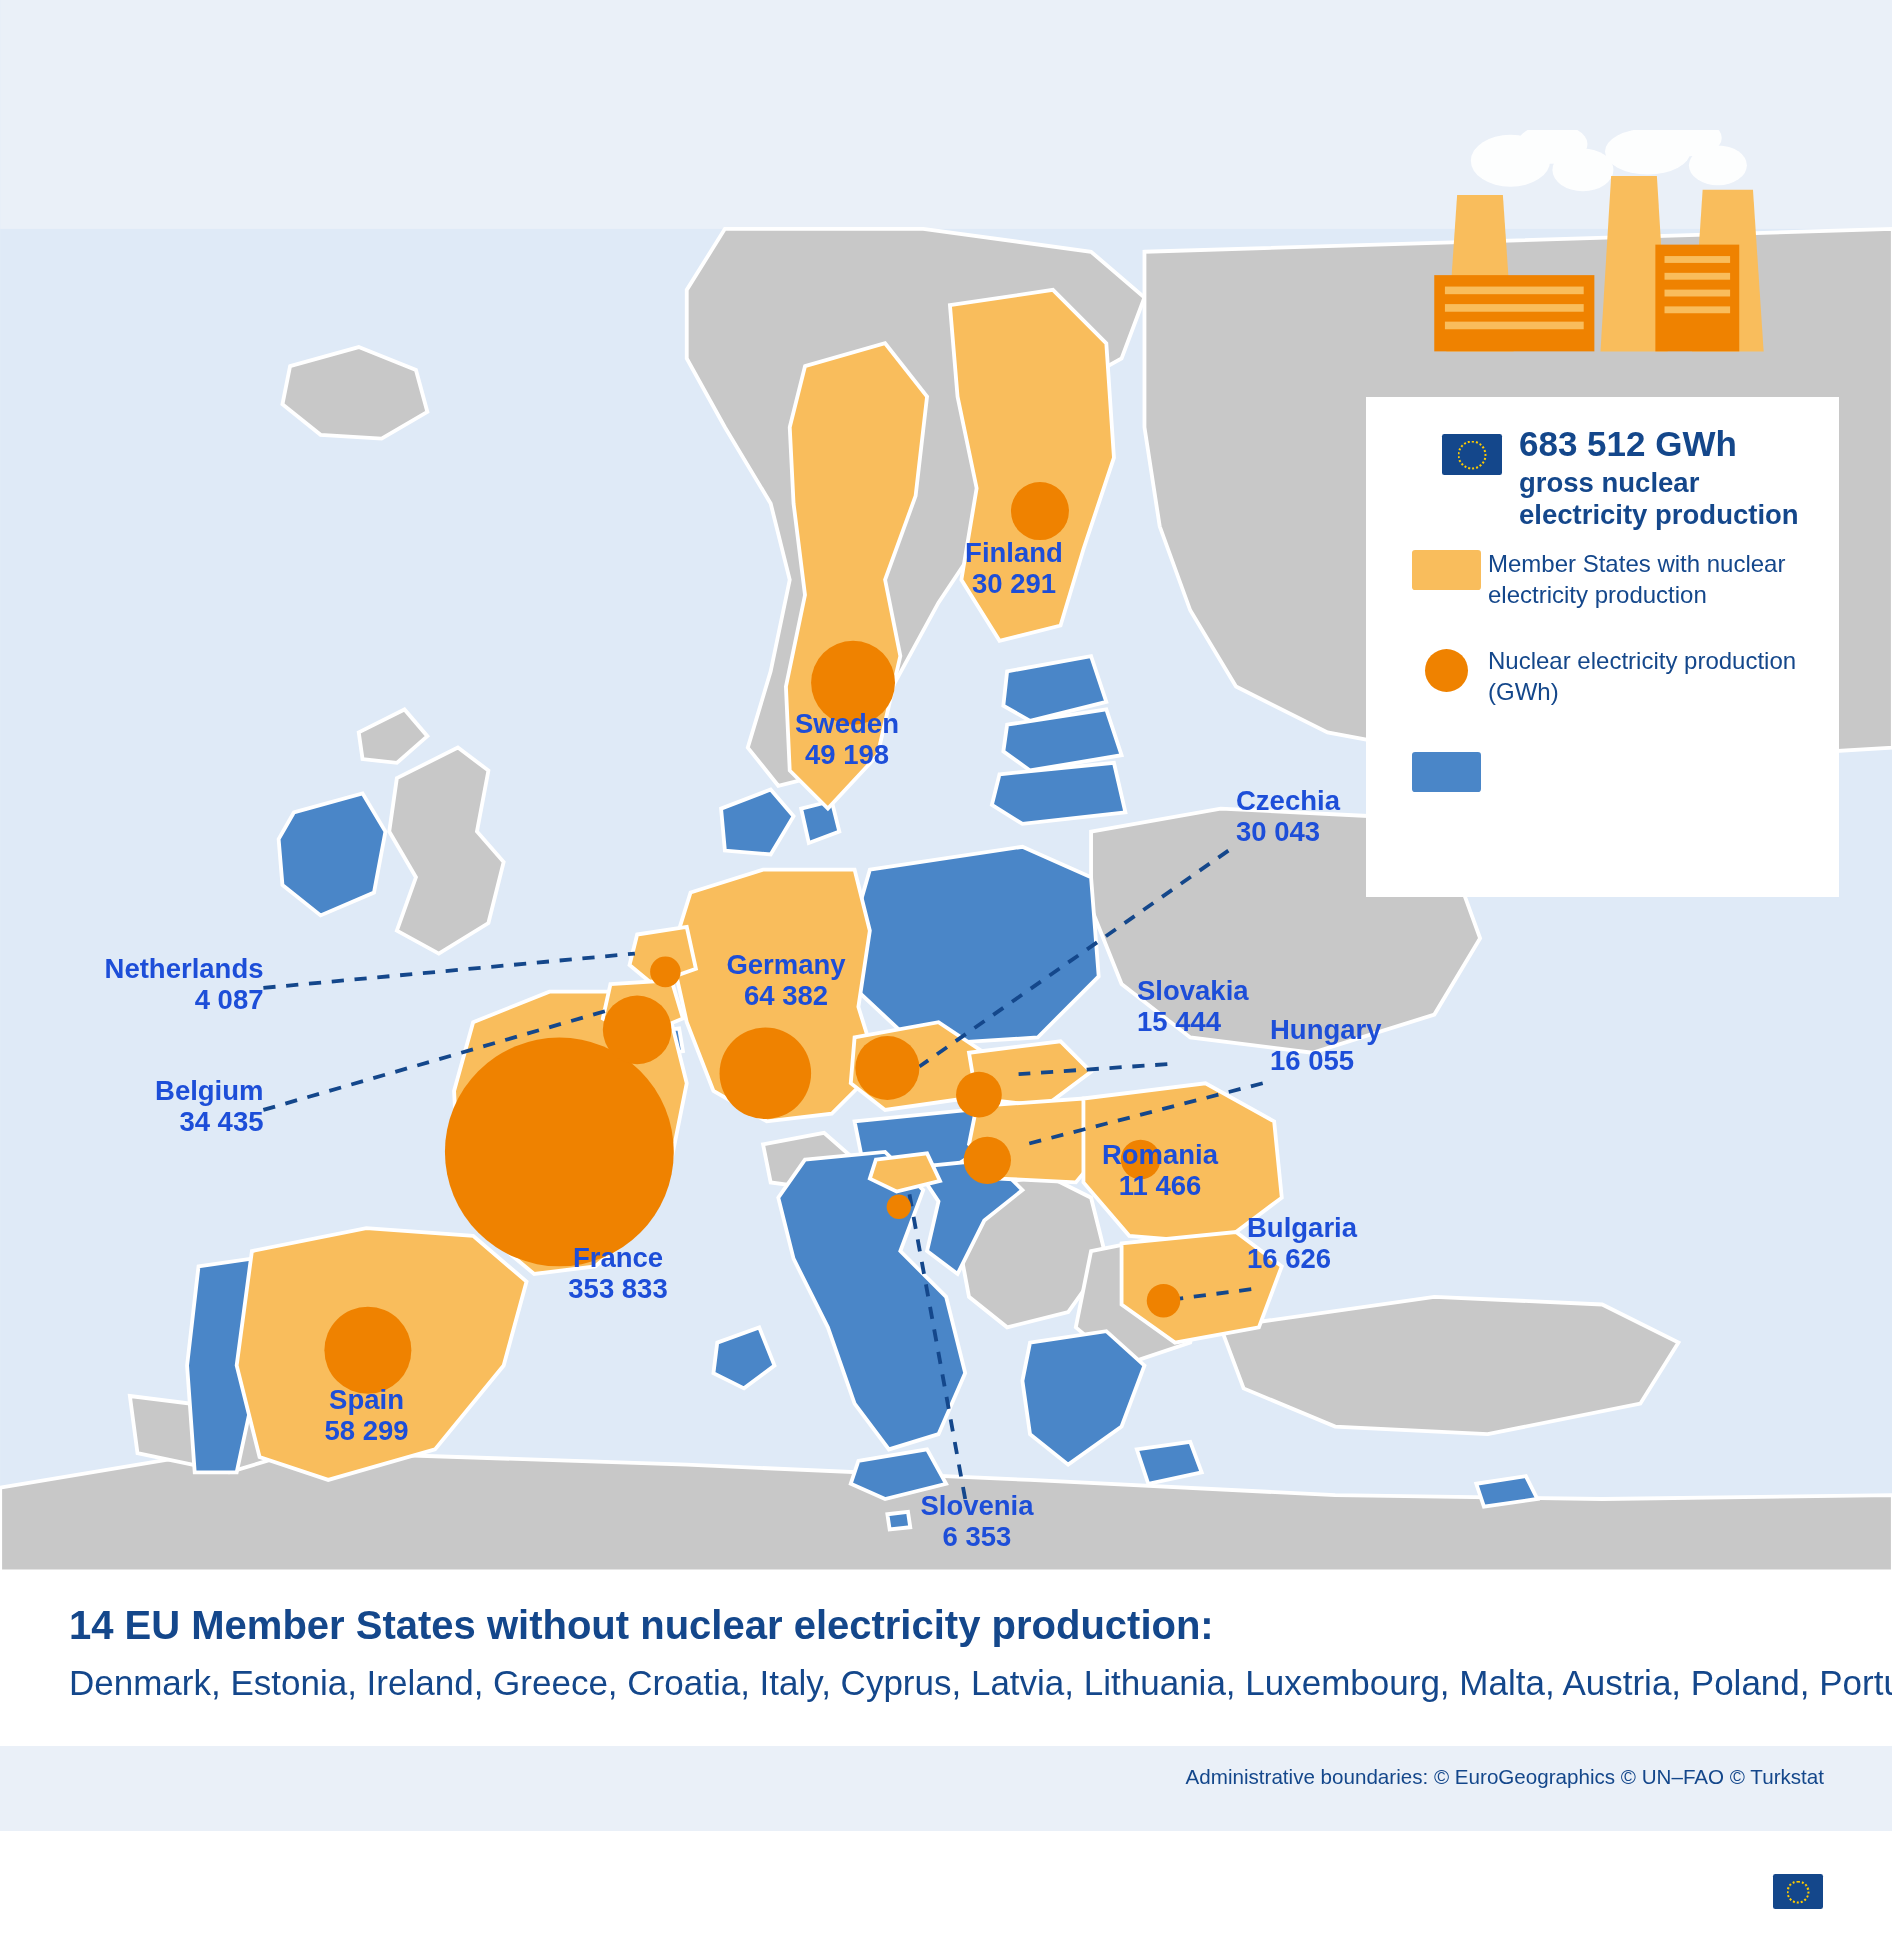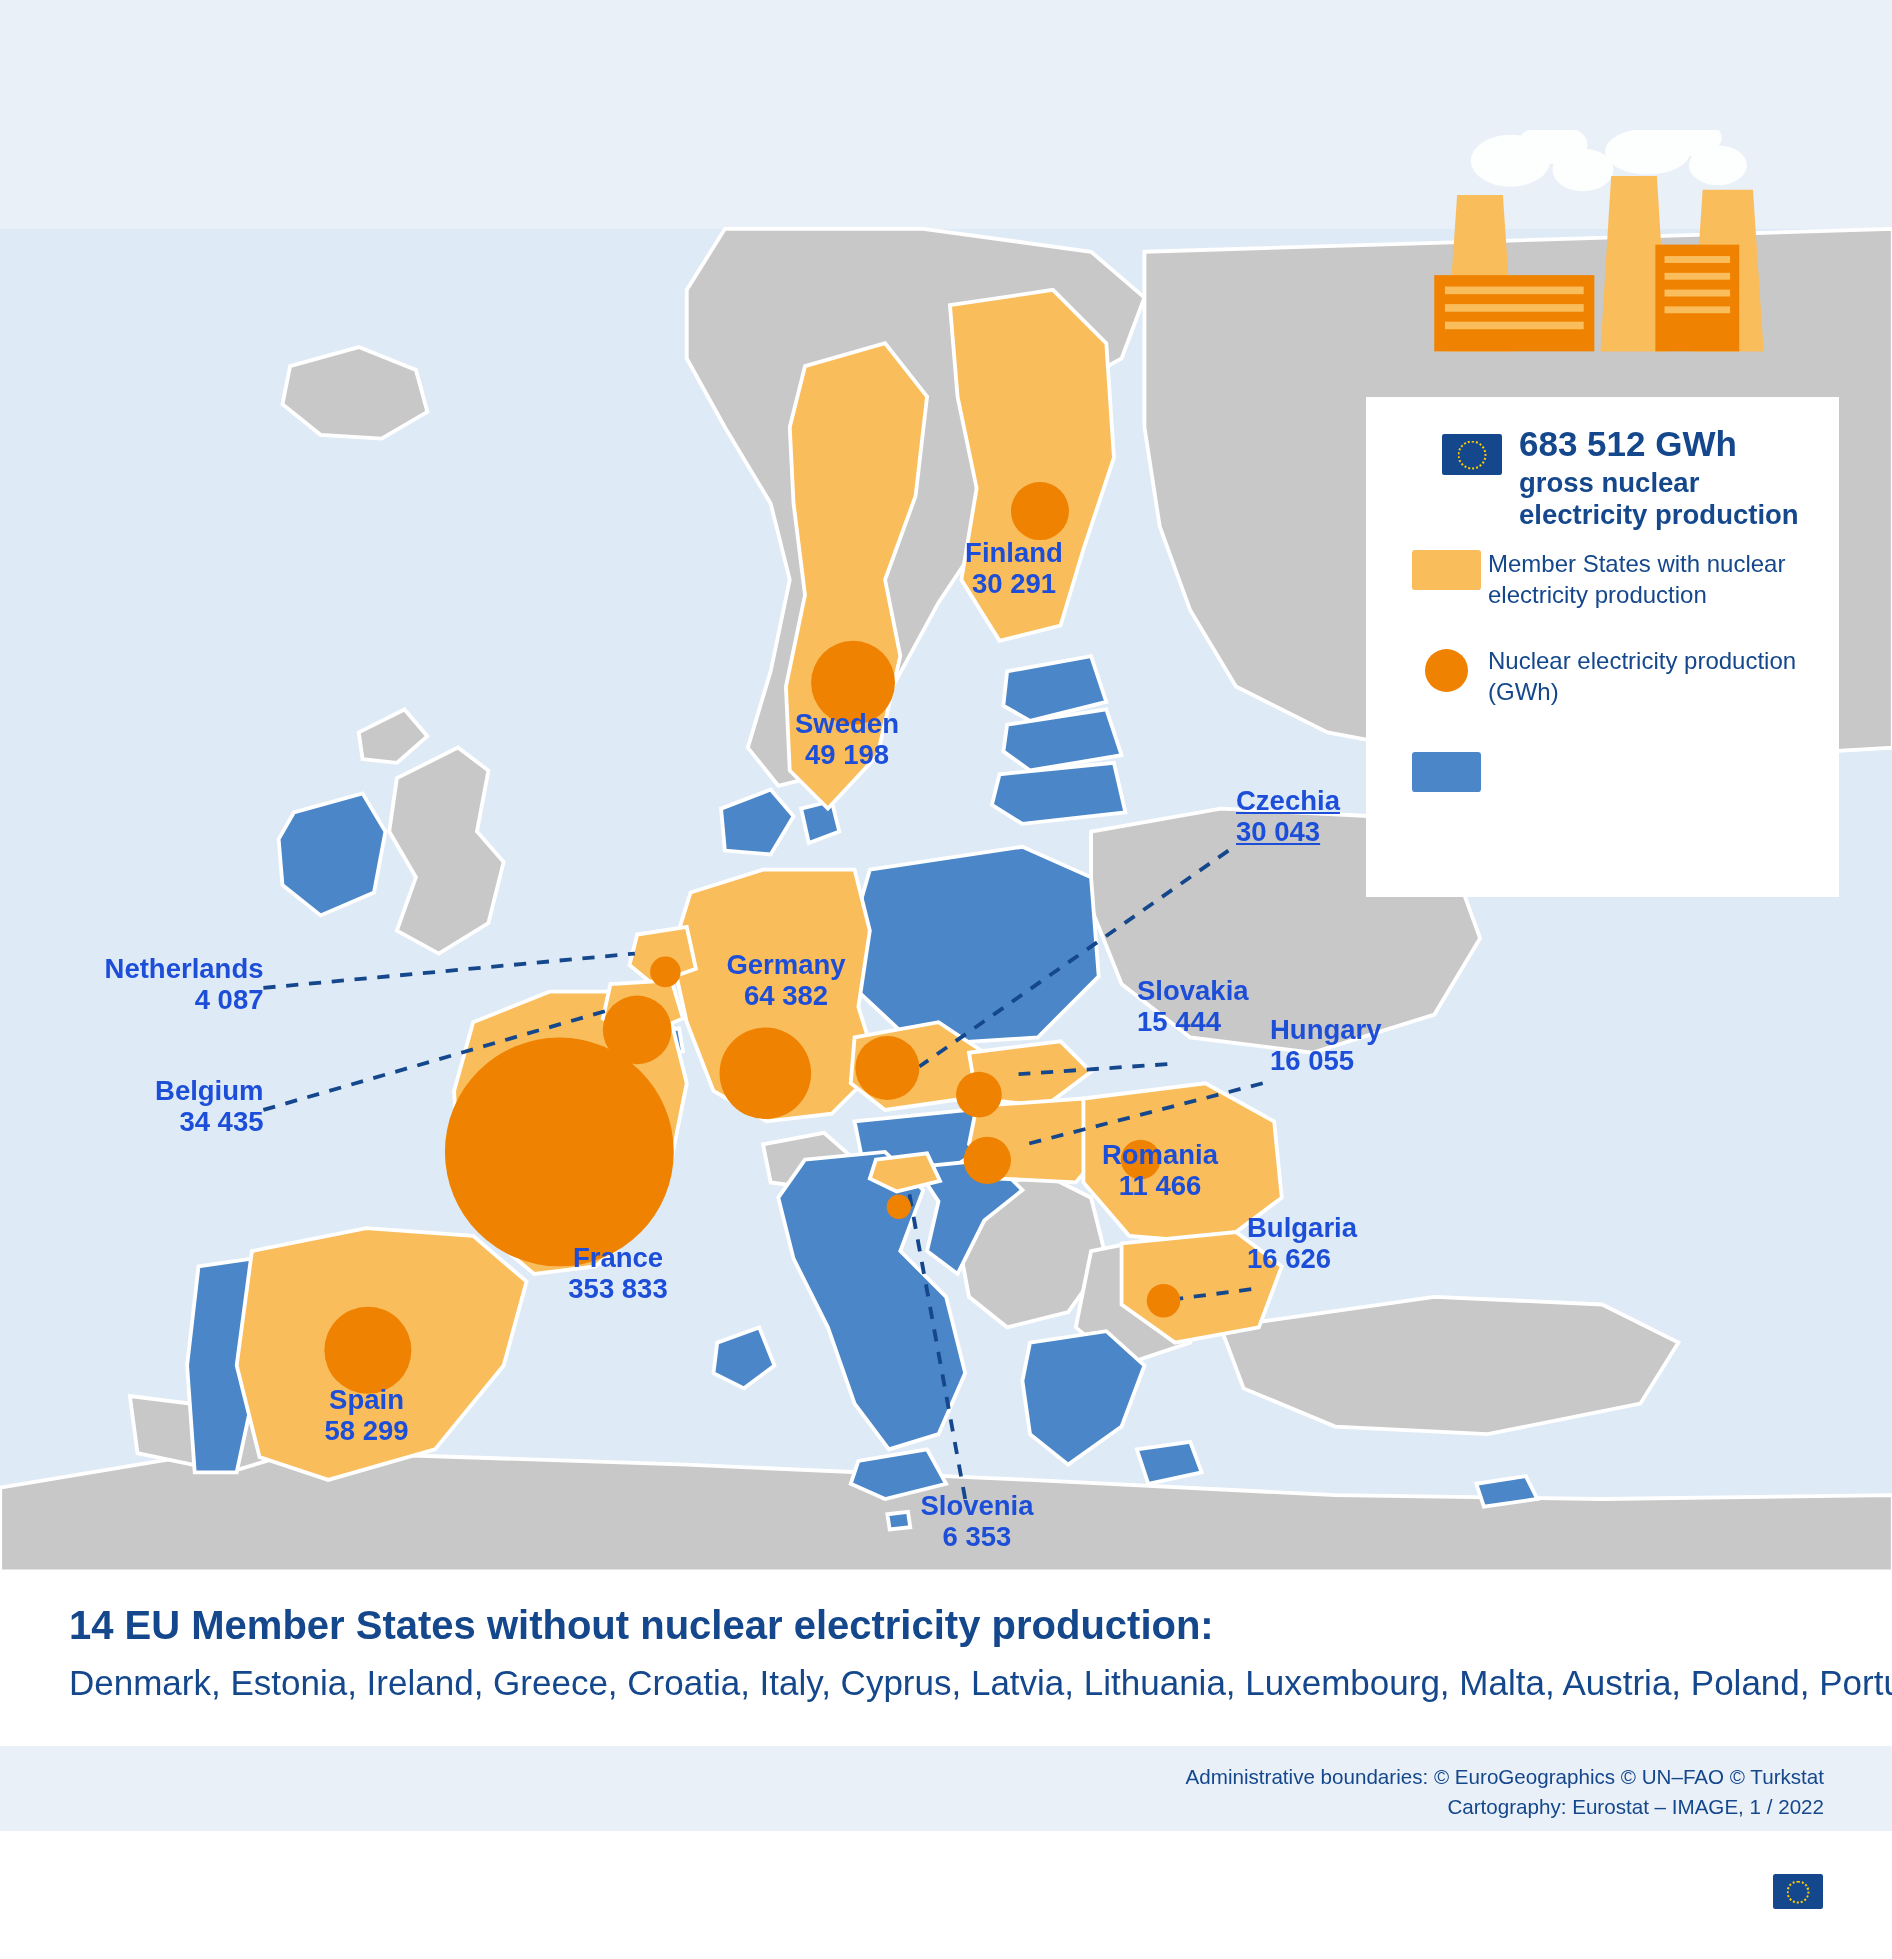--- a/index.html
+++ b/index.html
@@ -299,21 +299,21 @@
 <div class="mlabel left" style="left:30.5px;top:954px;width:233px;">
   <span class="name">Netherlands</span>
   <span class="val">4 087</span>
 </div>
 
 <div class="mlabel left" style="left:30.5px;top:1076px;width:233px;">
   <span class="name">Belgium</span>
   <span class="val">34 435</span>
 </div>
 
-<div class="mlabel right" style="left:1236px;top:786px;width:214px;text-decoration:underline;">
+<div class="mlabel right" style="left:1236px;top:786px;width:214px;">
   <span class="name">Czechia</span>
   <span class="val">30 043</span>
 </div>
 
 <div class="mlabel right" style="left:1137px;top:976px;width:214px;">
   <span class="name">Slovakia</span>
   <span class="val">15 444</span>
 </div>
 
 <div class="mlabel right" style="left:1270px;top:1015px;width:214px;">
@@ -331,21 +331,20 @@
   <span class="val">6 353</span>
 </div>
 
 <div class="bottom">
   <div class="b-title">14 EU Member States without nuclear electricity production:</div>
   <div class="b-list">Denmark, Estonia, Ireland, Greece, Croatia, Italy, Cyprus, Latvia, Lithuania, Luxembourg, Malta, Austria, Poland, Portugal</div>
 </div>
 
 <div class="credits">
   <div>Administrative boundaries: © EuroGeographics © UN–FAO © Turkstat</div>
-  <div>Cartography: Eurostat – IMAGE, 1 / 2022</div>
 </div>
 
 <div class="footerbar">
   <div class="flag">
       <div class="stars"></div>
     </div>
 </div>
 
 
 </body></html>

